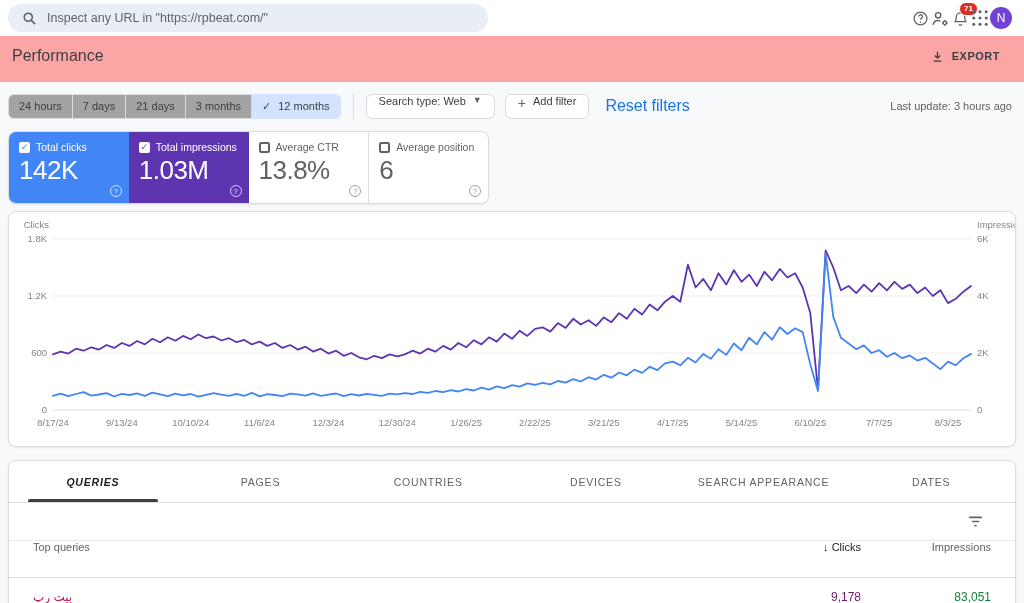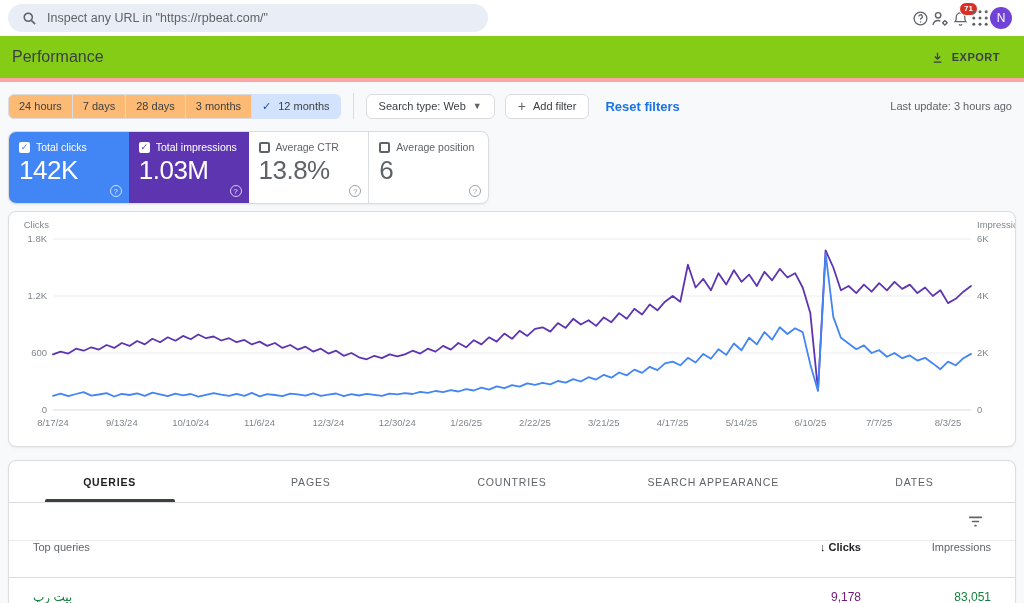--- a/index.html
+++ b/index.html
@@ -15,41 +15,41 @@
   .search-pill input::placeholder { color:#5f6368; }
   .hdr-icons { margin-left:auto; display:flex; align-items:center; padding-right:4px; }
   .hicon { width:20px; height:20px; display:flex; align-items:center; justify-content:center; position:relative; cursor:pointer; }
   .badge { position:absolute; top:-6px; right:-8px; background:#d93025; color:#fff;
     font-size:8px; font-weight:700; border-radius:8px; padding:1px 4px; line-height:1.2; border:1px solid #fff; }
   .avatar { width:22px; height:22px; border-radius:50%; background:#7142d8; color:#fff;
     font-size:12px; font-weight:500; display:flex; align-items:center; justify-content:center; }
 
   
   .title-row { height:46px; display:flex; align-items:center; padding:0 16px 0 12px;
-    background:#84cc16; border-bottom:4px solid #fca5a5; }
+    background:#fca5a5; border-bottom:6px solid #fca5a5; }
   .page-title { font-size:16px; font-weight:500; color:#3c4043; }
   .export-btn { margin-left:auto; display:flex; align-items:center; gap:8px; font-size:11px;
     font-weight:600; letter-spacing:.5px; color:#3c4043; cursor:pointer; padding:6px 8px; border-radius:4px; }
 
   
   .content { background:#f8f9fa; height:521px; }
 
   .filter-row { display:flex; align-items:center; padding:11px 8px 0 8px; height:37px; }
   .seg-group { display:flex; }
-  .seg { border:1px solid #dadce0; border-left-width:0; background:#fdba74; height:25px;
+  .seg { border:1px solid #dadce0; border-left-width:0; background:#a3a3a3; height:25px;
     display:flex; align-items:center; padding:0 10px; font-size:11px; color:#3c4043; cursor:pointer; white-space:nowrap; }
   .seg:first-child { border-left-width:1px; border-radius:6px 0 0 6px; }
   .seg:last-child { border-radius:0 6px 6px 0; }
   .seg.selected { background:#d3e3fd; border-color:#d3e3fd; font-weight:500; gap:7px; }
   .seg .check { font-size:11px; color:#174ea6; }
   .vsep { width:1px; height:26px; background:#dadce0; margin:0 12px; }
   .pill-btn { border:1px solid #dadce0; background:#fff; height:25px; border-radius:6px;
-    display:flex; align-items:center; gap:7px; padding:0 12px; font-size:11px; color:#3c4043; cursor:pointer; white-space:nowrap; }
+    display:flex; gap:7px; padding:0 12px; font-size:11px; color:#3c4043; cursor:pointer; white-space:nowrap; }
   .pill-btn .caret { font-size:9px; color:#5f6368; }
-  .reset-link { margin-left:16px; font-size:13px; font-weight:700; color:#1a73e8; cursor:pointer; }
+  .reset-link { margin-left:16px; font-size:16px; font-weight:400; color:#1a73e8; cursor:pointer; }
   .last-update { margin-left:auto; font-size:11px; color:#5f6368; padding-right:4px; }
 
   
   .metrics-card { margin:12px 8px 0 8px; width:481px; height:73px; background:#fff;
     border:1px solid #dadce0; border-radius:8px; overflow:hidden; display:flex;
     box-shadow:0 1px 2px rgba(60,64,67,.08); }
   .tile { width:120px; padding:9px 10px; position:relative; cursor:pointer; }
   .tile.bordered { border-left:1px solid #dadce0; }
   .tile .lblrow { display:flex; align-items:center; gap:6px; font-size:10.5px; font-weight:500; color:#5f6368; }
   .tile .big { font-size:26px; margin-top:2px; color:#5f6368; letter-spacing:-.5px; }
@@ -66,33 +66,33 @@
     border:1px solid #dadce0; border-radius:8px; box-shadow:0 1px 2px rgba(60,64,67,.08); position:relative; }
   .chart-card svg { position:absolute; inset:0; }
   .tick { font-size:9.5px; fill:#80868b; font-family:"Liberation Sans","DejaVu Sans",sans-serif; }
 
   
   .table-card { margin:13px 8px 0 8px; width:1008px; background:#fff;
     border:1px solid #dadce0; border-radius:8px 8px 0 0; box-shadow:0 1px 2px rgba(60,64,67,.08); }
   .tabs { display:flex; height:42px; border-bottom:1px solid #dadce0; }
   .tab { flex:1; display:flex; flex-direction:column; align-items:center; justify-content:center;
     font-size:10.5px; letter-spacing:.8px; color:#5f6368; cursor:pointer; position:relative; }
-  .tab.active { color:#202124; font-weight:600; }
+  .tab.active { color:#202124; font-weight:600;font-style:italic; }
   .tab.active::after { content:""; position:absolute; bottom:0; width:130px; height:3px; background:#3c4043; border-radius:2px 2px 0 0; }
   .tfilter-row { height:38px; display:flex; align-items:center; justify-content:flex-end;
     padding-right:32px; border-bottom:1px solid #e8eaed; }
   .thead { height:37px; display:flex; padding:0 24px;
     border-bottom:1px solid #dadce0; font-size:11px; color:#5f6368; }
   .col-name { flex:1; }
   .col-clicks { width:110px; text-align:right; }
   .col-impr { width:130px; text-align:right; }
-  .sorted { color:#202124; font-weight:700; }
+  .sorted { color:#202124; font-weight:400; }
   .trow { height:38px; display:flex; align-items:center; padding:0 24px; font-size:12px;
     border-bottom:1px solid #e8eaed; }
-  .trow .col-name { color:#15803d; }
+  .trow .col-name { color:#be185d; }
 </style>
 </head>
 <body>
 
 <div class="app-header">
   <div class="search-pill">
     <svg width="15" height="15" viewBox="0 0 24 24" fill="none" stroke="#5f6368" stroke-width="2.4">
         <circle cx="10" cy="10" r="6.5"></circle>
         <line x1="15" y1="15" x2="21" y2="21"></line>
       </svg>
@@ -153,21 +153,21 @@
 
   <div class="filter-row">
     <div class="seg-group">
       <div class="seg">
           <span>24 hours</span>
         </div>
       <div class="seg">
           <span>7 days</span>
         </div>
       <div class="seg">
-          <span>28 days</span>
+          <span>21 days</span>
         </div>
       <div class="seg">
           <span>3 months</span>
         </div>
       <div class="seg selected">
         <span class="check">✓</span>
         <span>12 months</span>
       </div>
     </div>
     <div class="vsep"></div>
@@ -251,20 +251,21 @@
         <polyline points="44.0,142.4 51.6,139.6 59.3,141.6 67.0,136.7 74.6,138.7 82.3,135.3 89.9,137.6 97.6,133.0 105.2,135.9 112.8,131.0 120.5,133.9 128.1,129.0 135.8,132.4 143.4,126.8 151.1,130.2 158.8,125.3 166.4,128.7 174.0,123.9 181.7,127.3 189.3,122.5 197.0,126.2 204.6,124.5 212.3,128.5 220.0,126.2 227.6,130.2 235.3,127.9 242.9,132.4 250.6,129.6 258.2,133.9 265.9,131.0 273.5,135.9 281.2,133.0 288.8,137.6 296.5,134.7 304.1,139.6 311.8,136.7 319.4,141.6 327.1,138.7 334.7,143.8 342.4,141.0 350.0,145.3 357.7,147.3 365.3,143.8 372.9,146.1 380.6,142.4 388.3,144.4 395.9,142.4 403.6,138.7 411.2,141.6 418.8,136.7 426.5,139.6 434.1,133.9 441.8,137.6 449.4,131.0 457.1,135.3 464.8,128.2 472.4,132.4 480.0,125.3 487.7,129.6 495.3,121.6 503.0,126.8 510.6,118.8 518.3,123.9 526.0,116.8 533.6,115.3 541.3,119.6 548.9,111.1 556.6,115.9 564.2,106.8 571.8,112.5 579.5,108.2 587.1,113.9 594.8,105.4 602.4,110.2 610.1,101.1 617.8,106.8 625.4,96.8 633.1,102.5 640.7,92.5 648.4,98.3 656.0,89.7 663.7,84.0 671.3,89.7 678.9,52.7 686.6,75.5 694.3,66.9 701.9,78.3 709.5,61.2 717.2,72.6 724.9,58.3 732.5,69.8 740.1,62.6 747.8,74.0 755.5,59.8 763.1,68.3 770.8,56.9 778.4,65.5 786.1,61.2 793.7,75.5 801.3,101.1 809.0,178.1 816.6,38.4 824.3,55.5 831.9,78.3 839.6,74.0 847.3,81.1 854.9,72.6 862.6,79.7 870.2,71.2 877.9,78.3 885.5,69.8 893.2,76.9 900.8,72.6 908.4,81.1 916.1,75.5 923.8,84.0 931.4,78.3 939.0,91.1 946.7,86.8 954.4,79.7 962.0,74.0" fill="none" stroke="#5e35b1" stroke-width="1.8" stroke-linejoin="round" stroke-linecap="round"></polyline>
         <polyline points="44.0,183.8 51.6,181.7 59.3,184.2 67.0,182.0 74.6,180.1 82.3,183.6 89.9,182.5 97.6,181.1 105.2,184.5 112.8,181.8 120.5,183.0 128.1,181.4 135.8,183.9 143.4,180.7 151.1,182.3 158.8,184.2 166.4,181.7 174.0,183.3 181.7,182.0 189.3,184.7 197.0,182.8 204.6,181.1 212.3,182.6 220.0,183.9 227.6,181.8 235.3,183.8 242.9,180.9 250.6,184.4 258.2,182.2 265.9,183.0 273.5,184.1 281.2,181.7 288.8,182.4 296.5,183.6 304.1,181.3 311.8,183.9 319.4,182.6 327.1,181.5 334.7,184.2 342.4,182.1 350.0,183.5 357.7,181.8 365.3,182.8 372.9,183.9 380.6,181.7 388.3,182.3 395.9,181.1 403.6,182.0 411.2,179.9 418.8,180.9 426.5,179.0 434.1,180.1 441.8,178.1 449.4,179.5 457.1,177.1 464.8,178.5 472.4,175.7 480.0,177.6 487.7,174.4 495.3,176.2 503.0,173.1 510.6,174.7 518.3,171.4 526.0,172.8 533.6,170.9 541.3,172.3 548.9,169.0 556.6,170.6 564.2,167.1 571.8,169.5 579.5,165.2 587.1,167.6 594.8,162.8 602.4,165.7 610.1,160.5 617.8,163.3 625.4,157.6 633.1,160.9 640.7,154.8 648.4,158.1 656.0,151.4 663.7,149.6 671.3,153.3 678.9,145.8 686.6,150.5 694.3,141.9 701.9,146.7 709.5,137.2 717.2,142.9 724.9,131.5 732.5,138.2 740.1,125.8 747.8,132.4 755.5,120.1 763.1,127.7 770.8,115.3 778.4,122.0 786.1,116.3 793.7,120.1 801.3,152.4 809.0,179.0 816.6,41.3 824.3,104.9 831.9,125.8 839.6,131.5 847.3,137.2 854.9,133.4 862.6,141.0 870.2,138.2 877.9,144.8 885.5,141.0 893.2,146.2 900.8,143.4 908.4,148.6 916.1,145.8 923.8,151.4 931.4,157.2 939.0,149.6 946.7,153.3 954.4,146.2 962.0,141.9" fill="none" stroke="#4285f4" stroke-width="1.8" stroke-linejoin="round" stroke-linecap="round"></polyline>
       </svg>
   </div>
 
   <div class="table-card">
     <div class="tabs">
       <div class="tab active">QUERIES</div>
       <div class="tab">PAGES</div>
       <div class="tab">COUNTRIES</div>
+      <div class="tab">DEVICES</div>
       <div class="tab">SEARCH APPEARANCE</div>
       <div class="tab">DATES</div>
     </div>
     <div class="tfilter-row">
       <svg width="15" height="13" viewBox="0 0 18 14" fill="#5f6368">
           <rect x="1" y="1" width="16" height="2" rx="1"></rect>
           <rect x="4.5" y="6" width="9" height="2" rx="1"></rect>
           <rect x="7.5" y="11" width="3" height="2" rx="1"></rect>
         </svg>
     </div>

